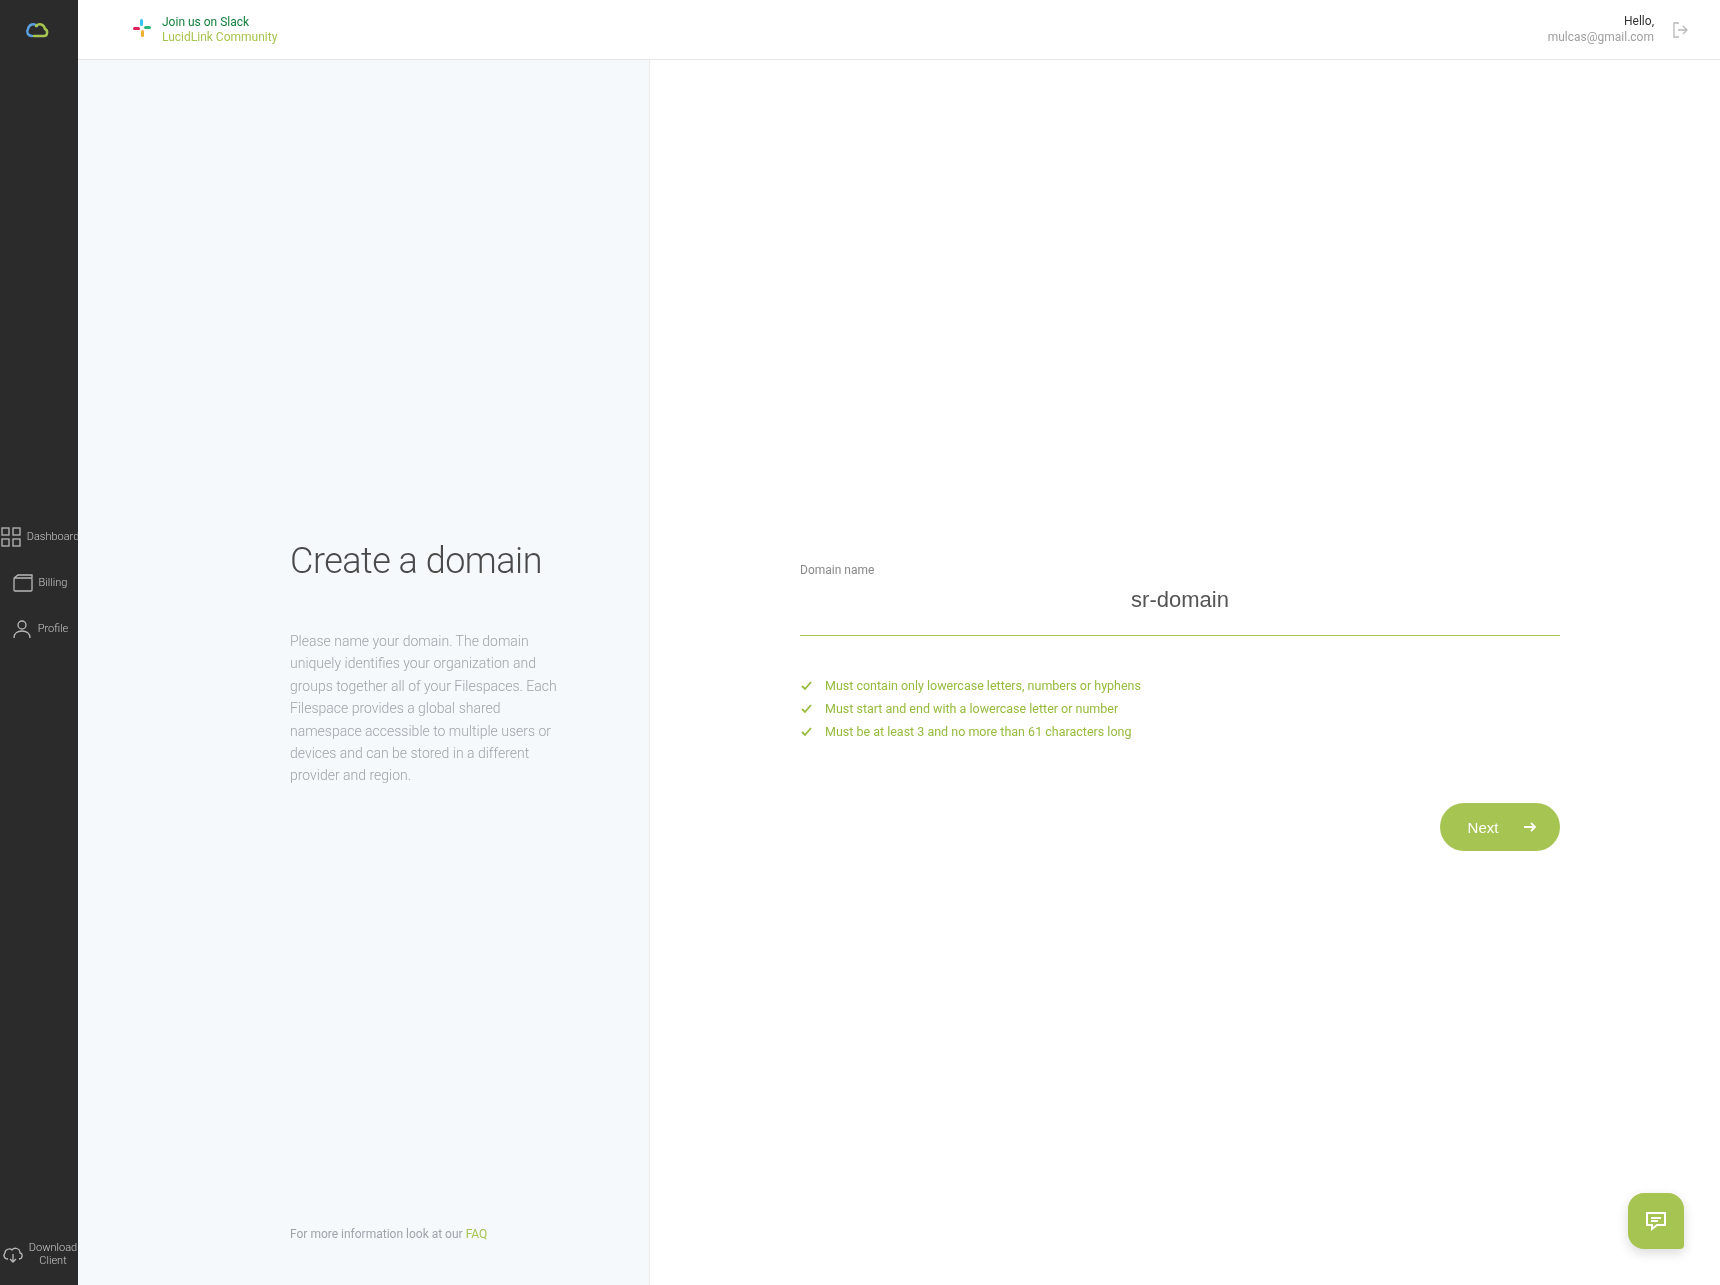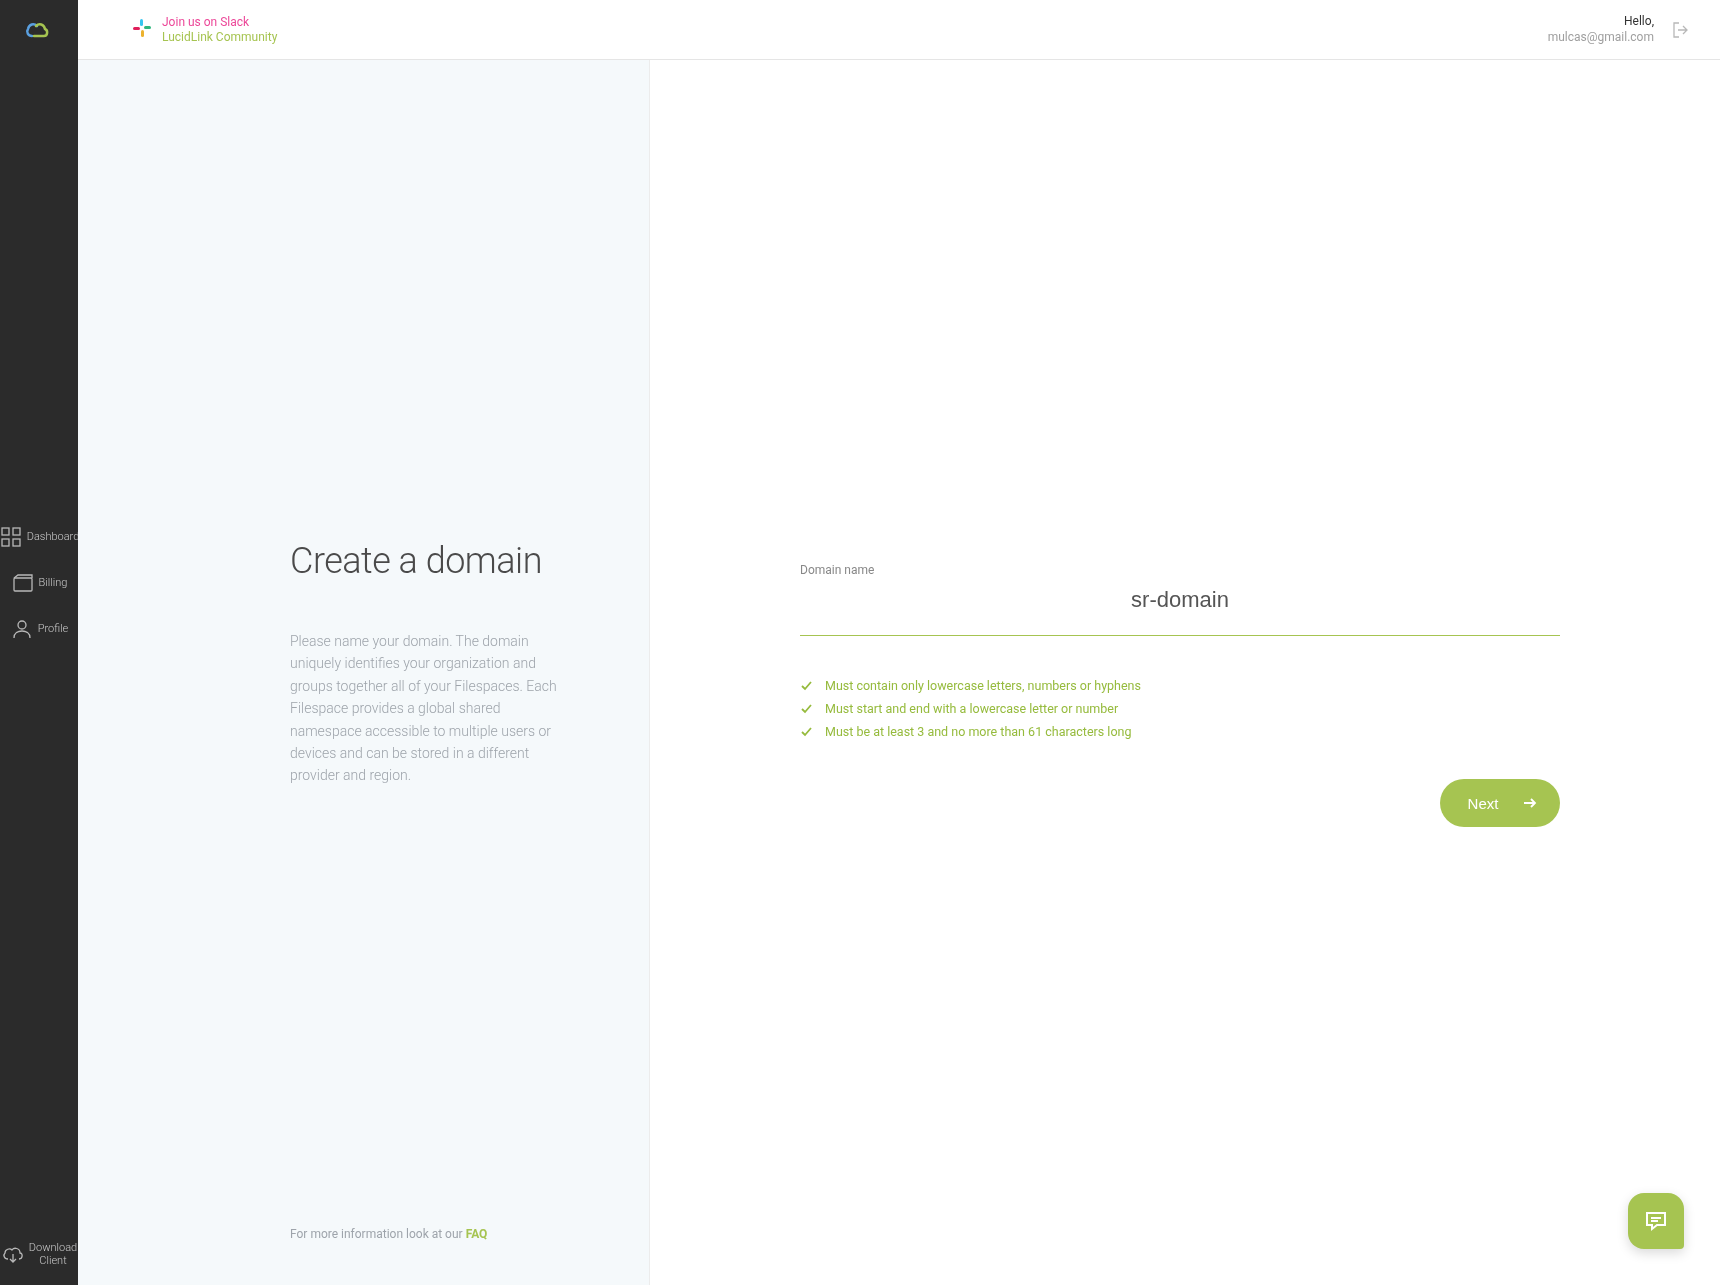--- a/index.html
+++ b/index.html
@@ -9,42 +9,42 @@
     .sidebar-logo { width: 78px; height: 60px; display: flex; align-items: center; justify-content: center; }
     .sidebar-nav { display: flex; flex-direction: column; align-items: center; margin-top: 465px; gap: 22px; }
     .nav-item { display: flex; flex-direction: row; align-items: center; gap: 4px; cursor: pointer; }
     .nav-item .icon { width: 24px; height: 24px; display: flex; align-items: center; justify-content: center; }
     .nav-item .label { font-size: 11px; color: #c9c9c9; font-weight: 300; text-align: center; line-height: 1.2;}
     .sidebar-bottom { margin-top: auto; margin-bottom: 18px; display: flex; flex-direction: column; align-items: center; }
 
     .topbar { position: absolute; left: 78px; right: 0; top: 0; height: 60px; background: #fff; border-bottom: 1px solid #e5e5e5; display: flex; align-items: center; justify-content: space-between; padding: 0 30px 0 54px; }
     .slack-block { display: flex; align-items: center; gap: 10px; }
     .slack-text { display: flex; flex-direction: column; line-height: 1.2; }
-    .slack-line1 { font-size: 12px; color: #ec4899; }
+    .slack-line1 { font-size: 12px; color: #15803d; }
     .slack-line2 { font-size: 12px; color: #a6c451; cursor: pointer; }
     .user-block { display: flex; align-items: center; gap: 18px; }
     .user-text { text-align: right; line-height: 1.3; font-size: 12px; }
     .user-hello { color: #333; }
     .user-email { color: #9f9f9f; }
     .logout-icon { width: 18px; height: 18px; cursor: pointer; }
 
     .main { position: absolute; left: 78px; right: 0; top: 60px; bottom: 0; display: flex; }
     .left-panel { width: 572px; background: #f5f9fb; display: flex; flex-direction: column; padding: 480px 88px 0 212px; border-right: 1px solid #ececec;}
     .left-title { font-size: 36px; font-weight: 300; color: #4a4a4a; margin-bottom: 48px; letter-spacing: -0.5px; }
     .left-desc { font-size: 14px; color: #9ea4ab; line-height: 1.6; font-weight: 300; }
     .left-footer { margin-top: auto; margin-bottom: 44px; font-size: 12px; color: #9ea4ab; }
-    .left-footer .faq-link { color: #a6c451; cursor: pointer; font-weight: bold; }
+    .left-footer .faq-link { color: #a6c451; cursor: pointer; }
 
     .right-panel { flex: 1; background: #fff; padding: 503px 64px 0 150px; }
     .field-label { font-size: 12px; color: #888; margin-bottom: 4px; }
     .domain-input { width: 100%; border: none; border-bottom: 1.5px solid #a6c451; font-size: 22px; color: #555; padding: 6px 0 22px 0; outline: none; font-weight: 300; background: transparent; text-align: center; }
     .rules { margin-top: 42px; display: flex; flex-direction: column; gap: 8px; }
     .rule { display: flex; align-items: center; gap: 12px; font-size: 12.5px; color: #96bb3d; }
     .check { width: 13px; height: 13px; }
-    .next-btn { margin-top: 40px; margin-left: auto; width: 120px; height: 48px; background: #a6c451; color: #fff; border: none; border-radius: 24px; font-size: 15px; display: flex; align-items: center; justify-content: center; gap: 24px; cursor: pointer; padding: 0 20px 0 26px; }
+    .next-btn { margin-top: 64px; margin-left: auto; width: 120px; height: 48px; background: #a6c451; color: #fff; border: none; border-radius: 24px; font-size: 15px; display: flex; align-items: center; justify-content: center; gap: 24px; cursor: pointer; padding: 0 20px 0 26px; }
     .next-btn span { font-weight: 400; }
     .arrow { width: 16px; height: 16px; }
     .right-panel .btn-row { display:flex; width: 760px;}
 
     .chat-btn { position: absolute; right: 36px; bottom: 36px; width: 56px; height: 56px; background: #a6c451; border-radius: 16px 16px 4px 16px; display: flex; align-items: center; justify-content: center; cursor: pointer; box-shadow: 0 4px 12px rgba(0,0,0,0.15); }
   </style>
 </head>
 <body>
 
 <div class="sidebar">

